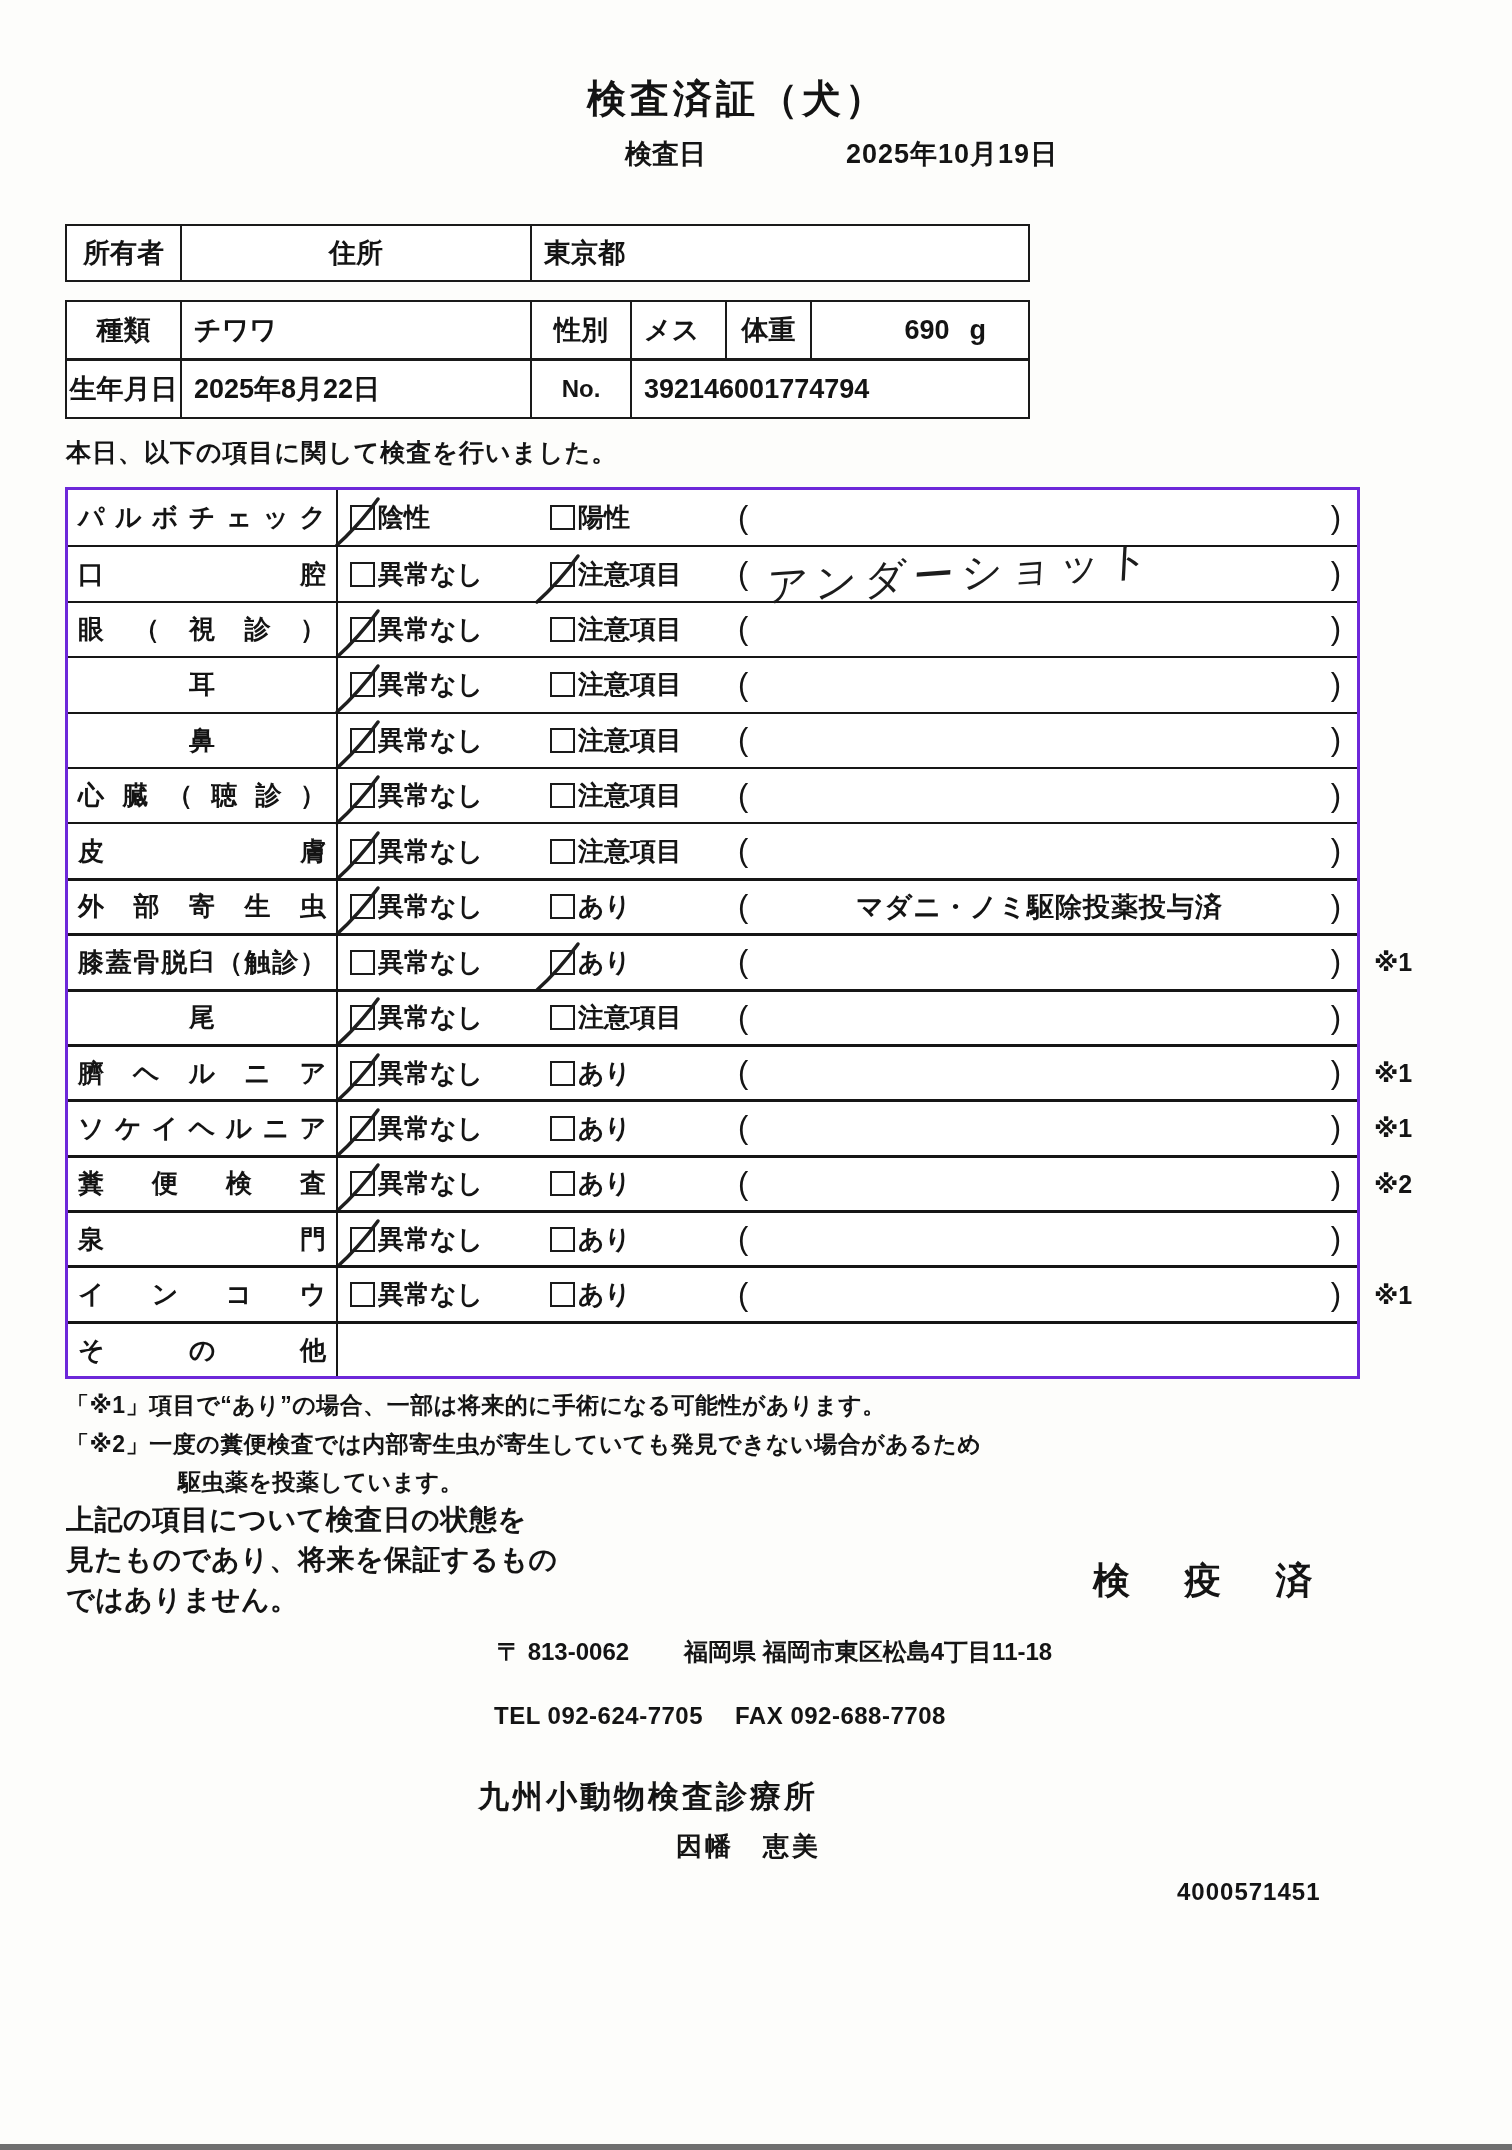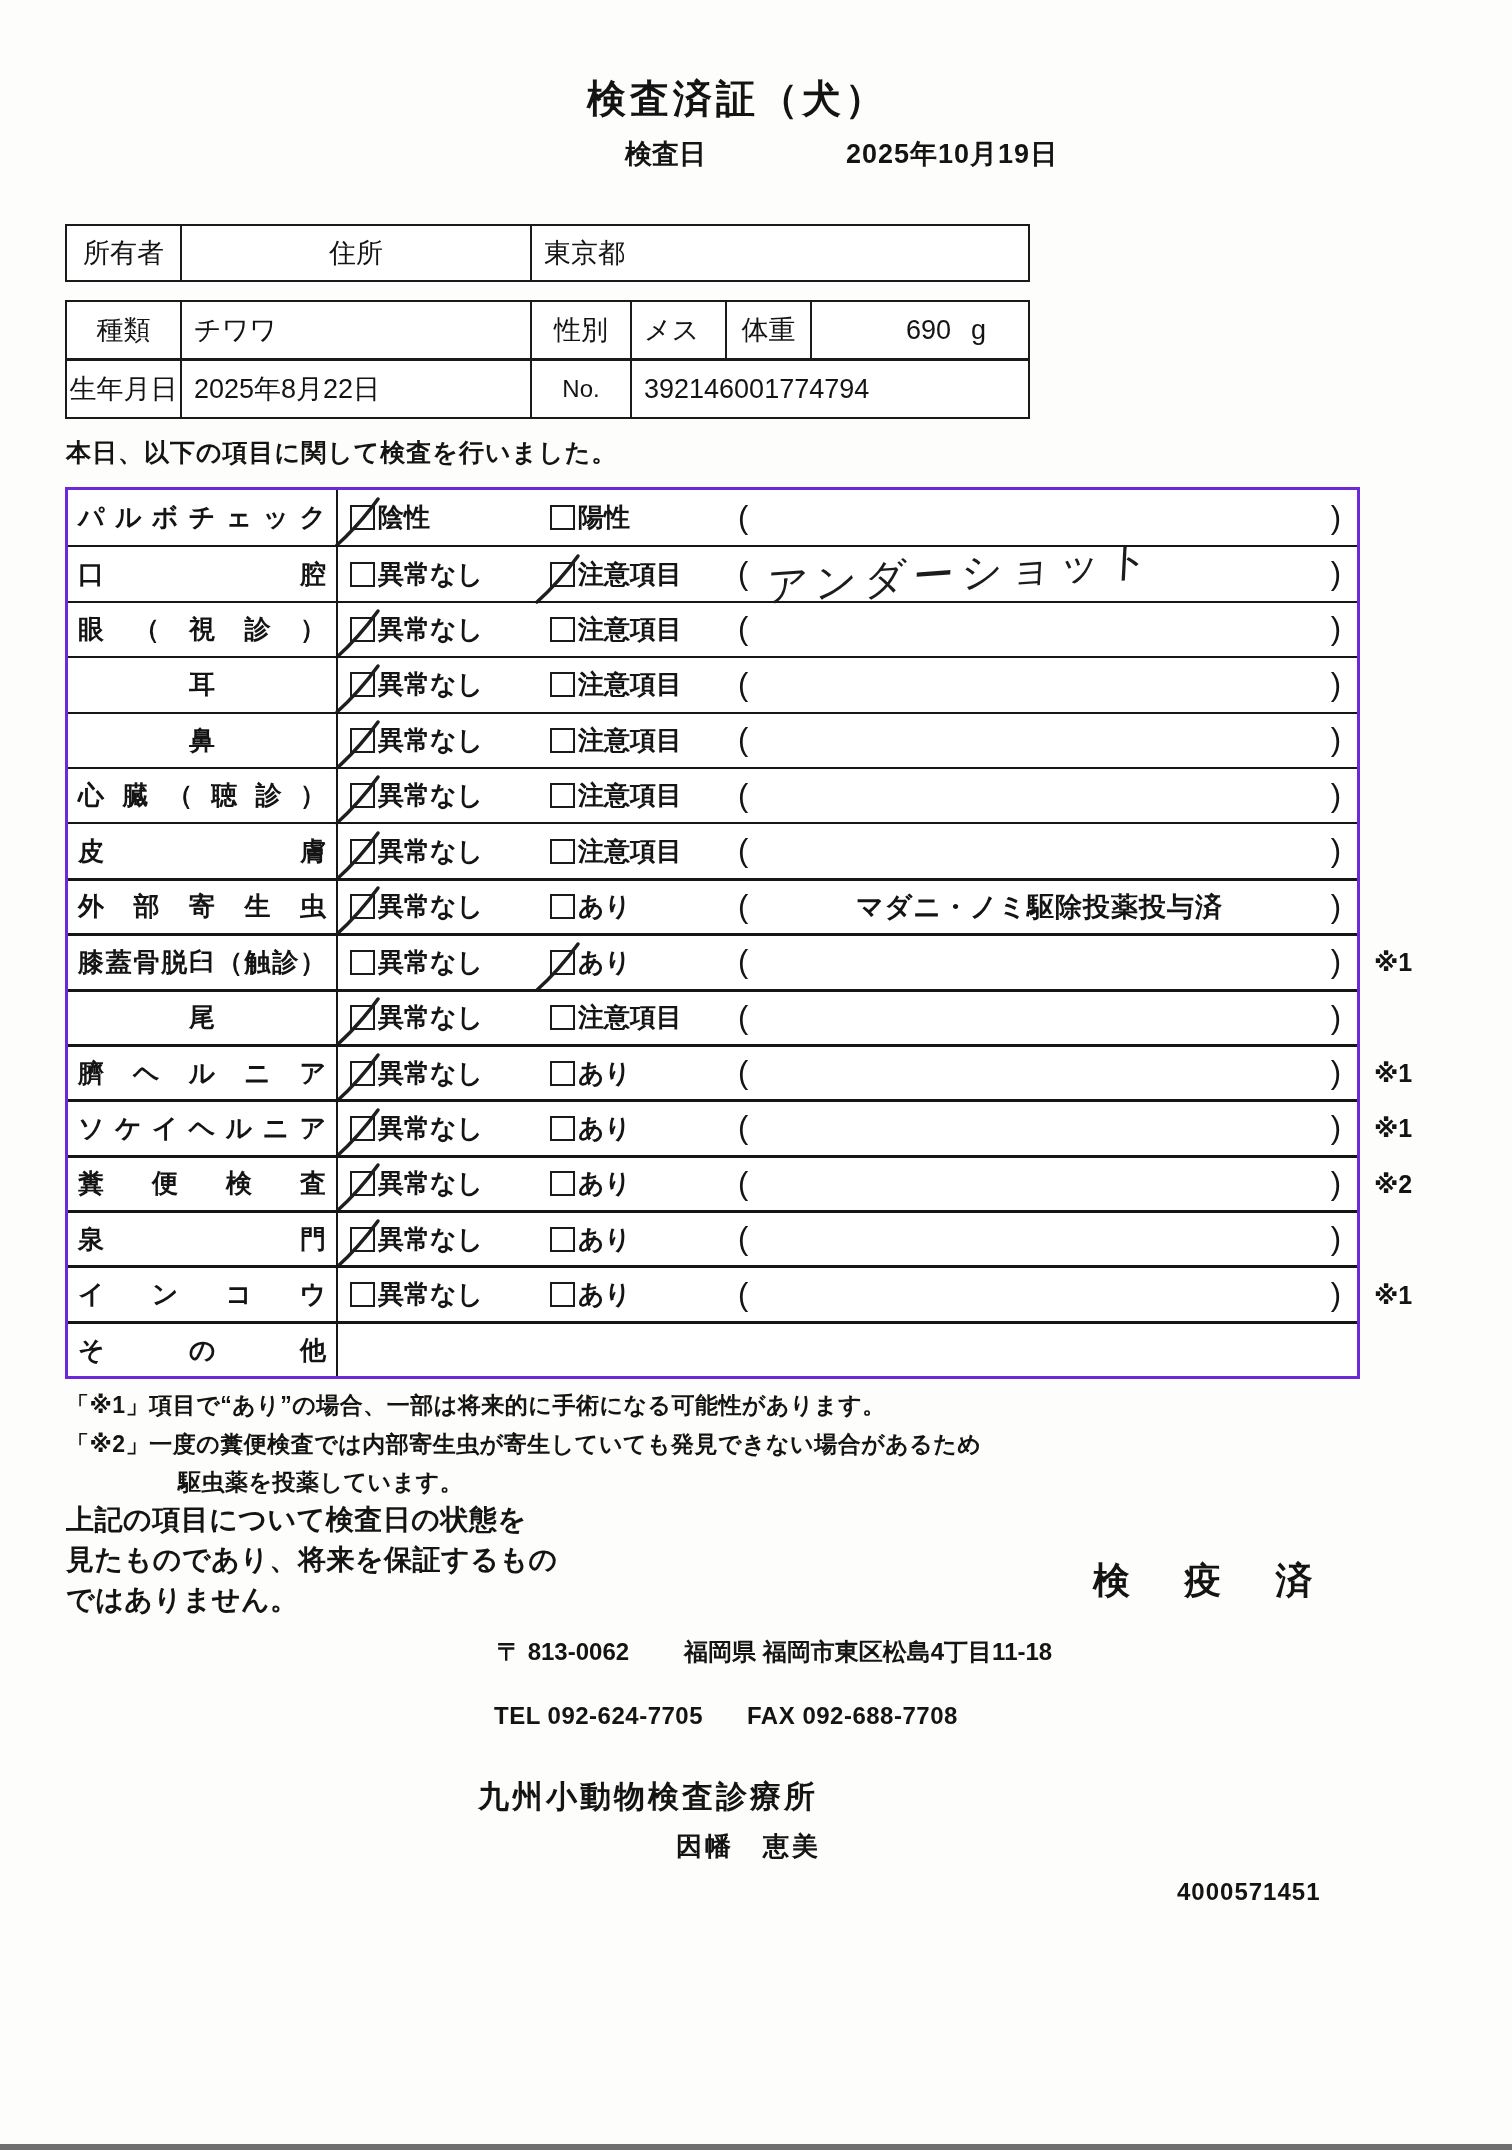--- a/index.html
+++ b/index.html
@@ -14,21 +14,21 @@
   
   .owner-table{position:absolute;top:224px;left:65px;width:965px;height:58px;
                border:2.5px solid #1a1a1a;display:grid;grid-template-columns:115px 350px 100px 1fr;
                box-sizing:border-box;background:#fff;}
   .pet-table{position:absolute;top:300px;left:65px;width:965px;border:2.5px solid #1a1a1a;
              box-sizing:border-box;background:#fff;}
   .pet-row1{display:grid;grid-template-columns:115px 350px 100px 95px 85px 1fr;height:56px;
             border-bottom:3px solid #1a1a1a;}
   .pet-row2{display:grid;grid-template-columns:115px 350px 100px 1fr;height:56px;}
   .cell{border-right:2.5px solid #1a1a1a;display:flex;align-items:center;
-        font-size:27px;font-weight:400;padding:0 12px;overflow:hidden;white-space:nowrap;}
+        font-size:27px;font-weight:700;padding:0 12px;overflow:hidden;white-space:nowrap;}
   .cell.last{border-right:none;}
   .cell.lab{justify-content:center;padding:0 4px;}
   .cell.num{font-size:24px;}
   .cell.wval{justify-content:flex-end;padding-right:42px;gap:20px;}
 
   .intro{position:absolute;top:436px;left:66px;font-size:25px;font-weight:600;letter-spacing:1px;}
 
   
   .insp-table{position:absolute;top:487px;left:65px;width:1295px;border:3px solid #6d28d9;
               box-sizing:border-box;background:#fff;}
@@ -59,21 +59,21 @@
 
   .footnote{position:absolute;left:66px;font-size:23px;font-weight:600;letter-spacing:0.5px;}
   .fn1{top:1390px;text-align:center;} .fn2{top:1429px;} .fn3{top:1467px;left:178px;}
 
   .disclaimer{position:absolute;top:1500px;left:66px;font-size:28px;font-weight:700;
               line-height:40px;letter-spacing:0.5px;}
   .stamp{position:absolute;top:1556px;left:1058px;font-size:37px;font-weight:700;letter-spacing:22px;white-space:nowrap;margin-left:35px;}
 
   .postal-line{position:absolute;top:1636px;left:497px;display:flex;gap:55px;
                font-size:24px;font-weight:600;}
-  .tel-line{position:absolute;top:1702px;left:494px;display:flex;gap:44px;
+  .tel-line{position:absolute;top:1702px;left:494px;display:flex;gap:32px;
             font-size:24px;font-weight:600;letter-spacing:0.5px;}
   .clinic-name{position:absolute;top:1776px;left:478px;font-size:31px;font-weight:700;letter-spacing:3px;}
   .examiner{position:absolute;top:1829px;left:676px;font-size:26px;font-weight:600;letter-spacing:3px;}
   .serial{position:absolute;top:1878px;left:1138px;font-size:24px;font-weight:600;letter-spacing:1px;margin-left:39px;}
   .scan-bar{position:absolute;left:0;bottom:0;width:100%;height:6px;background:#6f6f6f;}
 </style>
 </head>
 <body>
 
 <div class="page">

